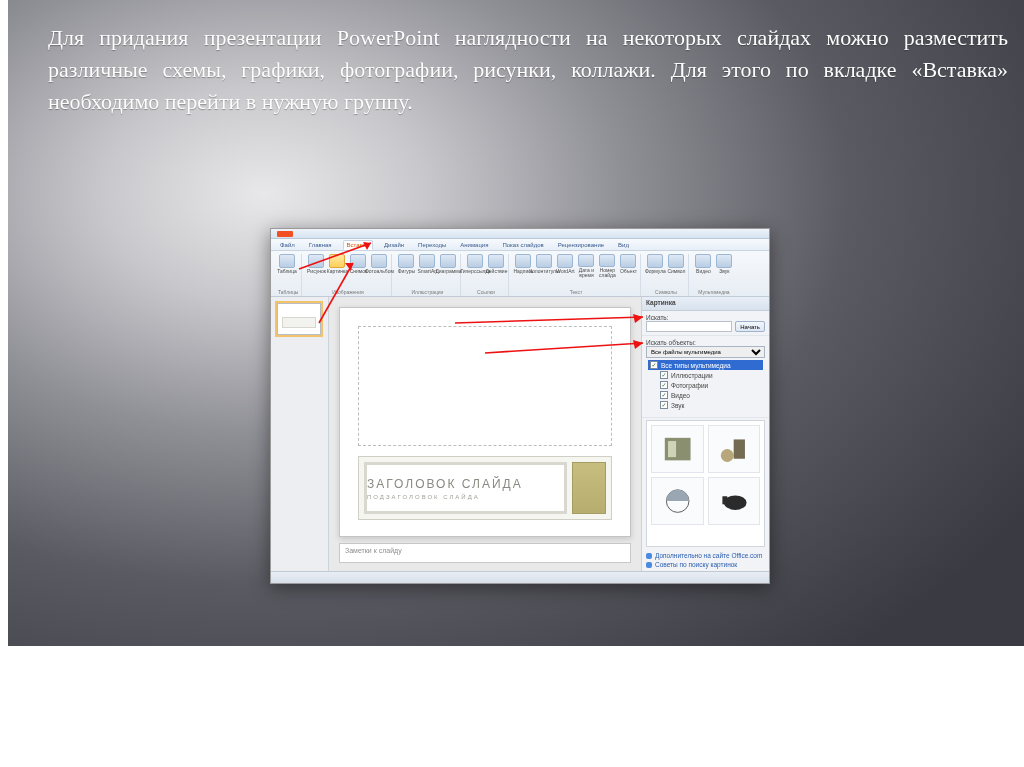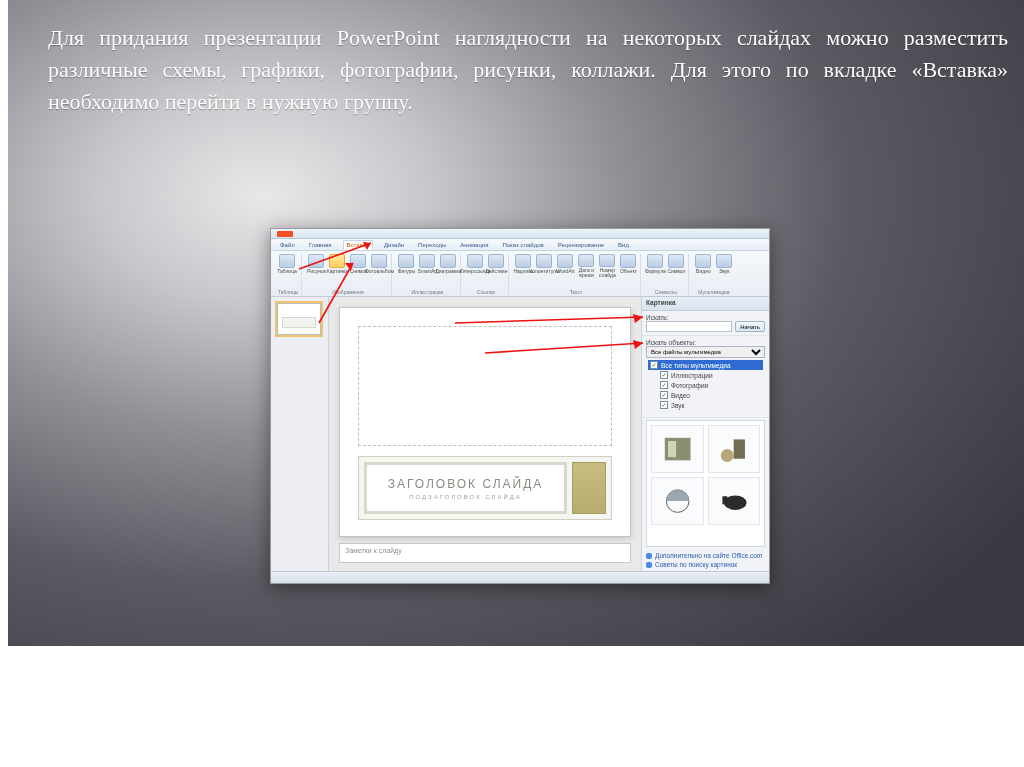--- a/index.html
+++ b/index.html
@@ -118,21 +118,21 @@
     border:1px dashed #bdbdbd;
   }
   .ppt .slide-card .title-band {
     position:absolute; left:18px; right:18px; bottom:16px; height:64px;
     background:#f6f6f0;
     border:1px solid #cfcfc5;
     display:flex;
   }
   .ppt .title-band .txt {
     flex:1; border:3px solid #d8d8ce; margin:5px; background:#fff;
-    display:flex; flex-direction:column; align-items:center; justify-content:center;
+    display:flex; flex-direction:column; align-items:flex-start; justify-content:center;
     color:#8a8a82; letter-spacing:2px;
   }
   .ppt .title-band .txt .h { font-size:12px; font-weight:400; }
   .ppt .title-band .txt .s { font-size:6px; margin-top:3px; letter-spacing:2px; color:#a0a098;}
   .ppt .title-band .swatch {
     width:34px; margin:5px 5px 5px 0;
     background: linear-gradient(#c7bd7e,#b7ad6e);
     border:1px solid #a59c63;
   }
   .ppt .notes {

